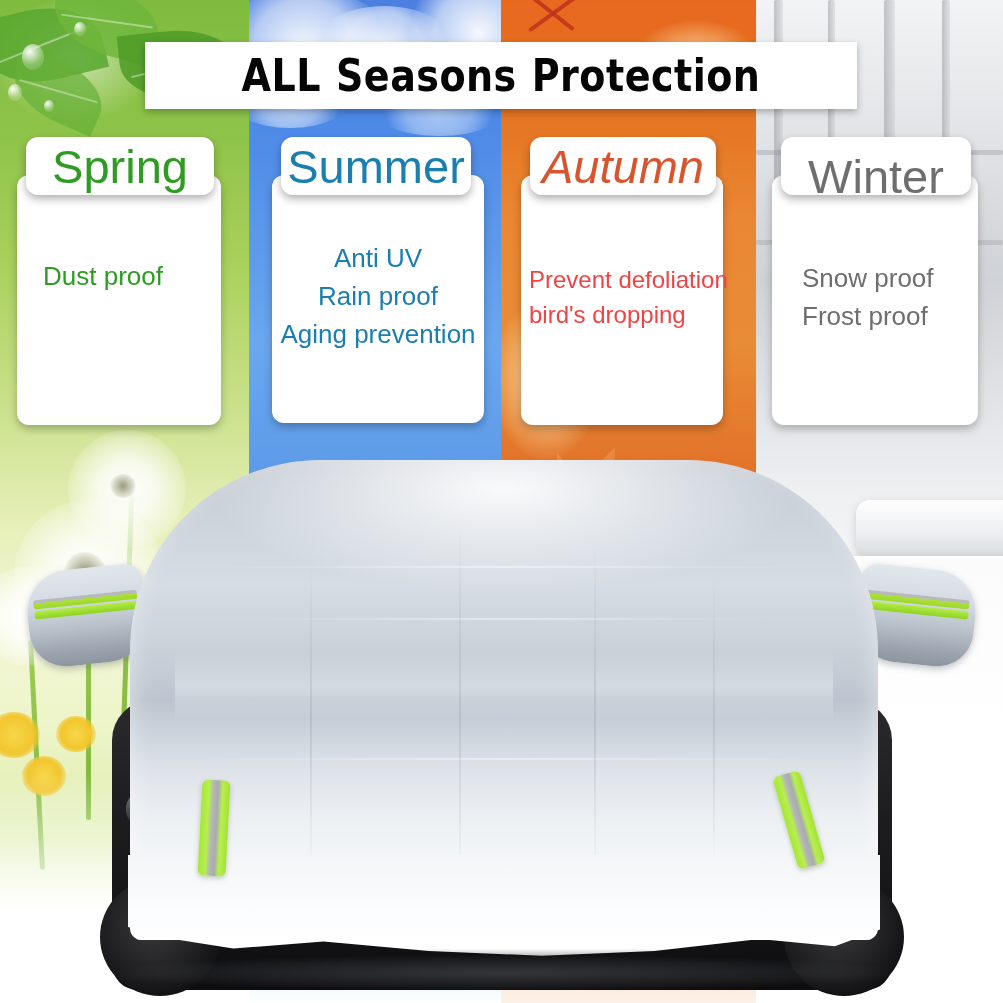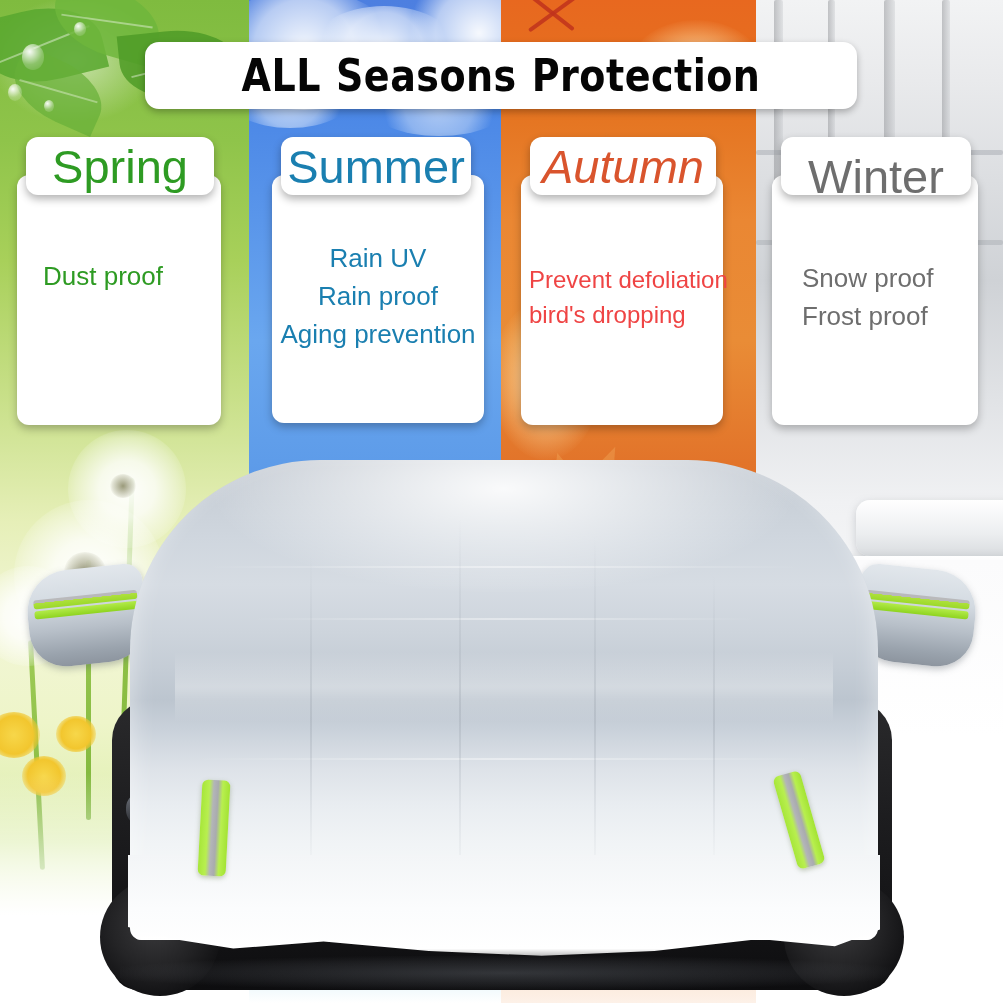--- a/index.html
+++ b/index.html
@@ -103,21 +103,21 @@
       #f8f9fa 62%, #fdfdfd 76%, #ffffff 100%);}
   .snowtree{position:absolute;background:linear-gradient(to right,rgba(150,152,156,.55),rgba(195,198,202,.35));border-radius:2px;}
   .bench{position:absolute;}
   .bench-seat{position:absolute;background:linear-gradient(to bottom,#ffffff,#eceef0 60%,#d9dcdf);border-radius:14px;box-shadow:0 3px 8px rgba(120,126,134,.35);}
   .bench-leg{position:absolute;background:linear-gradient(to right,#b9bdc2,#d7dade);border-radius:2px;}
   .winter-ground{position:absolute;left:0;right:0;top:560px;height:443px;background:linear-gradient(to bottom,#fbfbfc,#ffffff 40%,#ffffff 100%);}
 
   
   .title-banner{
     position:absolute;left:145px;top:42px;width:712px;height:67px;
-    background:#fff;border-radius:14px;
+    background:#fff;border-radius:1px;
     box-shadow:0 3px 7px rgba(0,0,0,.28);
     display:flex;align-items:center;justify-content:center;
     z-index:30;
   }
   .title-text{
     font-family:"DejaVu Sans Condensed","Liberation Sans",sans-serif;
     font-weight:bold;font-size:45px;color:#050505;
     letter-spacing:.5px;white-space:nowrap;transform:scaleX(.94);
   }
   .title-text .gap{display:inline-block;width:16px;}
@@ -379,21 +379,21 @@
       <span>Dust proof</span>
     </div>
   </div>
 
   <div class="card c-summer">
     <div class="card-body"></div>
     <div class="card-head">
       <span>Summer</span>
     </div>
     <div class="card-lines">
-      <span>Rain UV</span>
+      <span>Anti UV</span>
       <span>Rain proof</span>
       <span>Aging prevention</span>
     </div>
   </div>
 
   <div class="card c-autumn">
     <div class="card-body"></div>
     <div class="card-head">
       <span>Autumn</span>
     </div>

